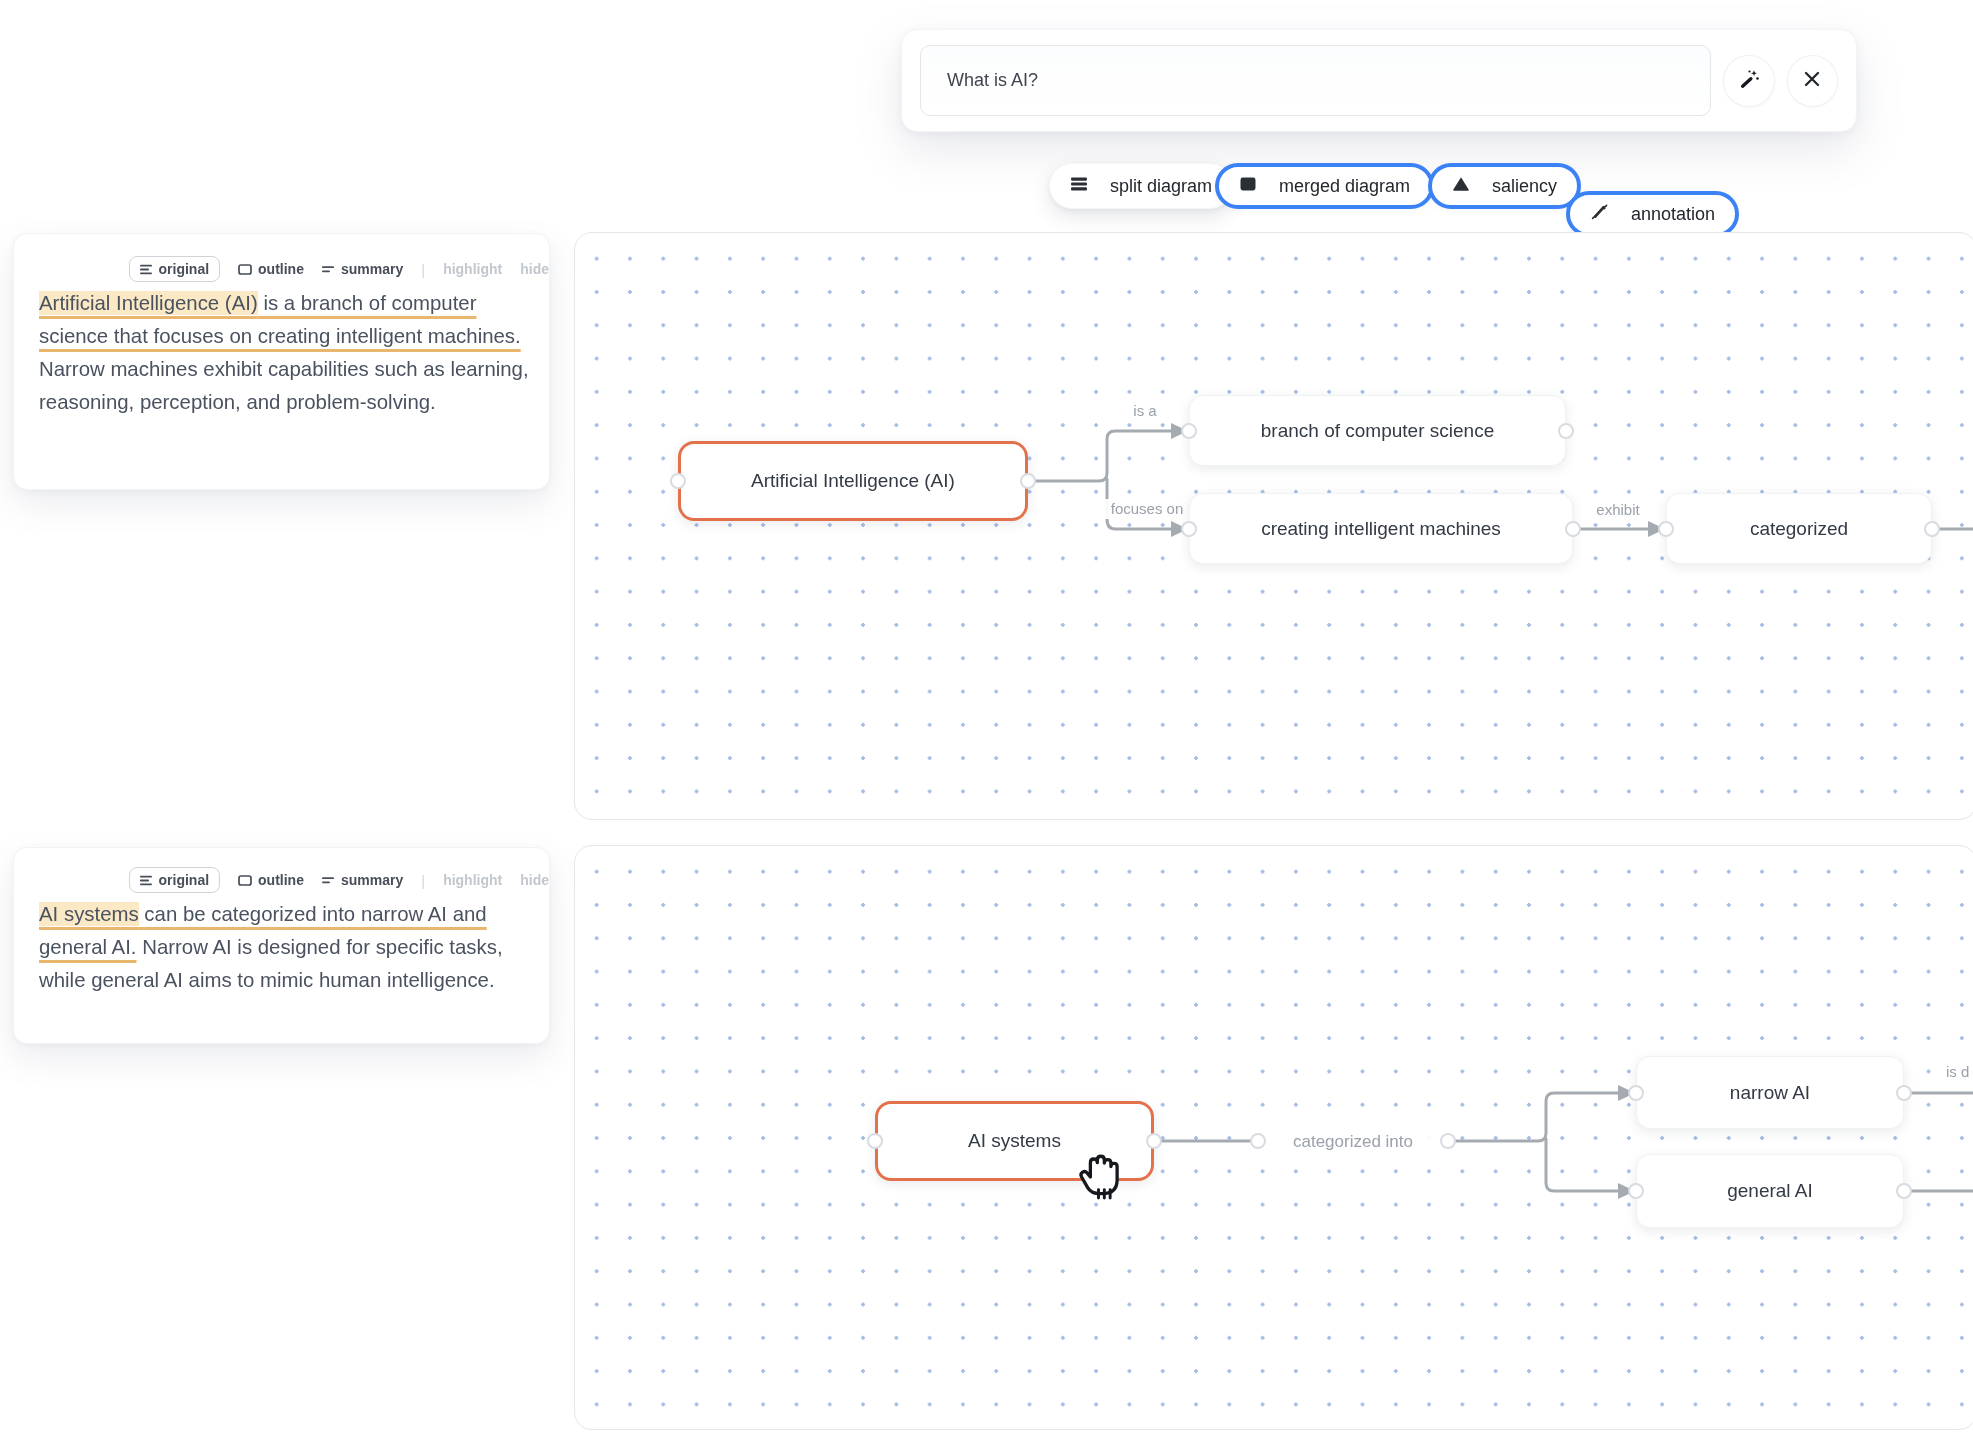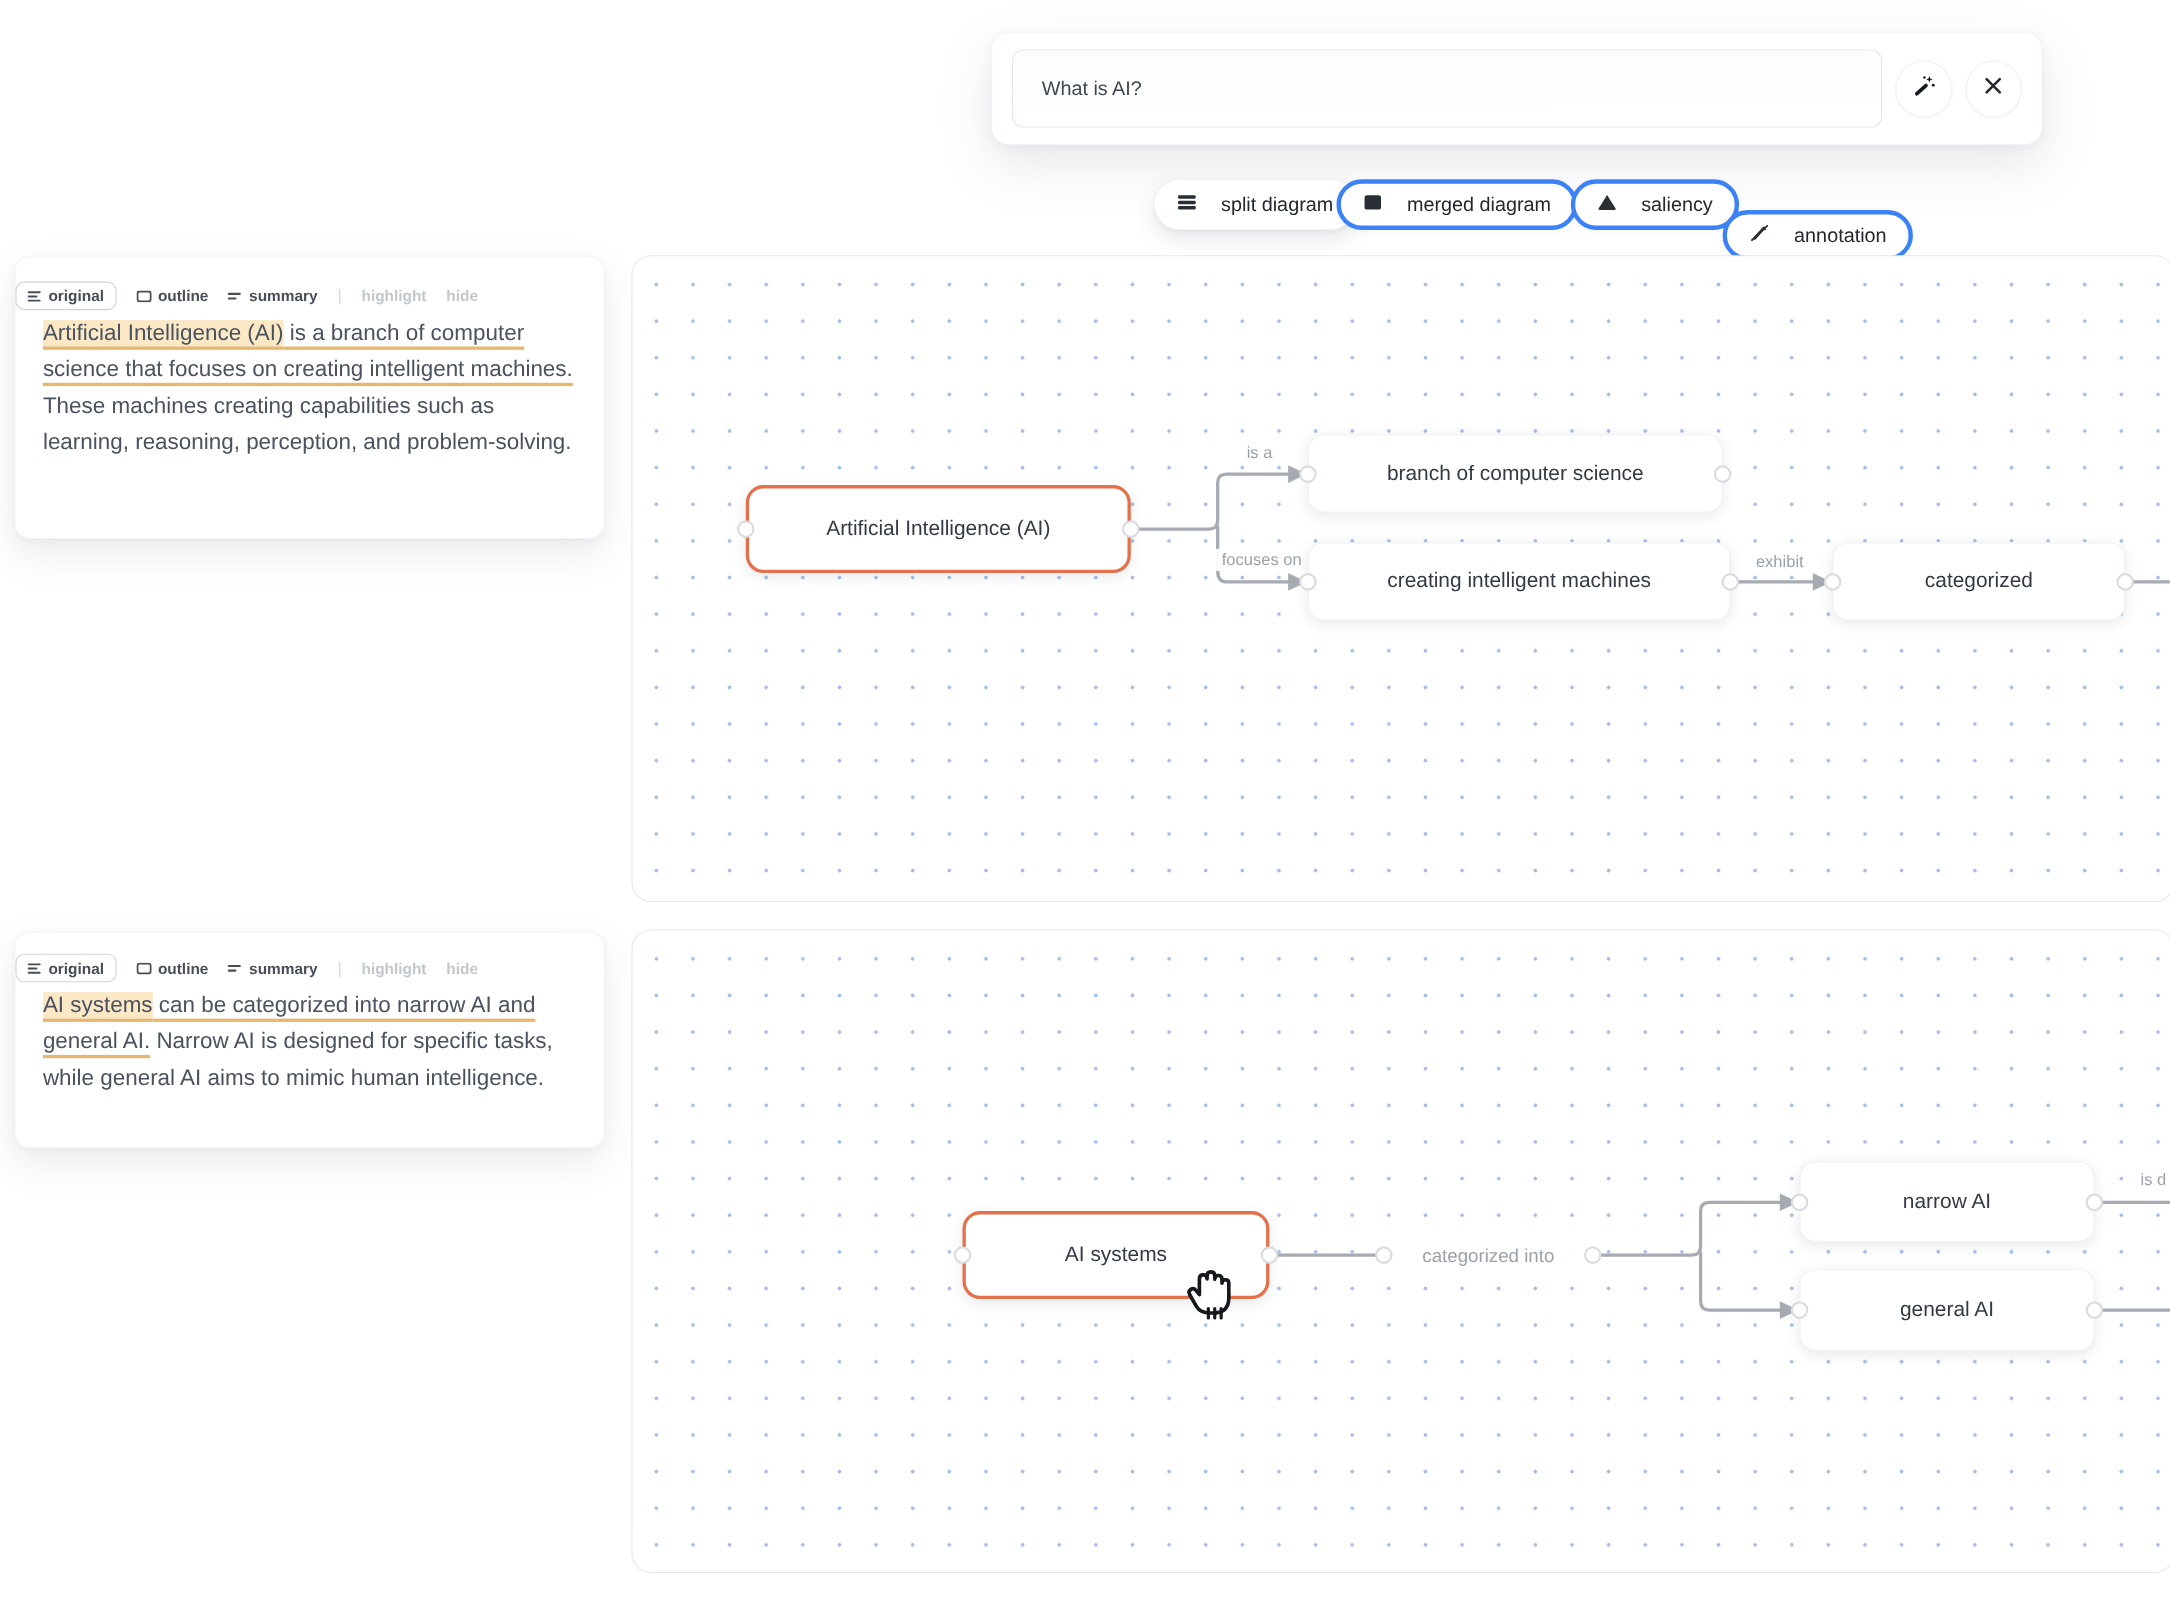--- a/index.html
+++ b/index.html
@@ -21,21 +21,21 @@
 
   
   .chip { position:absolute; top:163px; height:46px; border-radius:23px; background:#fff;
     display:flex; align-items:center; gap:22px; padding:0 20px; font-size:18px; color:#23272e; cursor:pointer; }
   .chip.active { border:1px solid #f4f5f7; box-shadow:0 8px 20px rgba(60,70,90,.13), 0 2px 5px rgba(60,70,90,.06); }
   .chip.plain  { border:4px solid #3b82f6; box-shadow:0 2px 6px rgba(60,70,90,.05); }
 
   
   .panel { position:absolute; left:13px; width:537px; background:#fff; border:1px solid #f2f3f5;
     border-radius:14px; box-shadow:0 14px 34px rgba(90,100,120,.12), 0 2px 6px rgba(90,100,120,.05); }
-  .tabs { position:absolute; left:0; right:0; display:flex; align-items:center; justify-content:flex-start;
+  .tabs { position:absolute; left:0; right:0; display:flex; align-items:center; justify-content:flex-end;
     gap:18px; font-size:14px; font-weight:700; color:#474e59; }
   .tab { display:flex; align-items:center; gap:6px; cursor:pointer; white-space:nowrap; }
   .tab.pill { border:1px solid #cfd4da; border-radius:8px; padding:4px 10px; background:#fff; }
   .tab.dim { color:#c2c7ce; font-weight:700; }
   .tab-sep { color:#d5d8dc; font-weight:400; font-size:15px; }
   .panel-body { position:absolute; left:25px; width:492px; font-size:20.4px; line-height:33px; color:#4a5260; }
   .annotated { text-decoration:underline; text-decoration-color:#e9b66d; text-decoration-thickness:2.5px; text-underline-offset:6px; }
   mark.hl { background:#fbe8c5; color:inherit; padding:1px 0; }
 
   
@@ -141,21 +141,21 @@
         <span>summary</span>
       </span>
       <span class="tab-sep">|</span>
       <span class="tab dim">
           <span>highlight</span>
         </span>
       <span class="tab dim">
           <span>hide</span>
         </span>
     </div>
-    <div class="panel-body" style="top:53px;"><span class="annotated"><mark class="hl">Artificial Intelligence (AI)</mark><span> is a branch of computer science that focuses on creating intelligent machines.</span></span><span> These machines creating capabilities such as learning, reasoning, perception, and problem-solving.</span></div>
+    <div class="panel-body" style="top:53px;"><span class="annotated"><mark class="hl">Artificial Intelligence (AI)</mark><span> is a branch of computer science that focuses on creating intelligent machines.</span></span><span> Narrow machines exhibit capabilities such as learning, reasoning, perception, and problem-solving.</span></div>
   </div>
 
   <div class="panel" style="top:847px; height:197px;">
     <div class="tabs" style="top:19px;">
       <span class="tab pill">
         <svg width="13" height="11" viewBox="0 0 13 11">
             <rect x="0" y="0.8" width="12" height="1.8" rx=".9" fill="#474e59"></rect>
             <rect x="0" y="4.6" width="9" height="1.8" rx=".9" fill="#474e59"></rect>
             <rect x="0" y="8.4" width="12" height="1.8" rx=".9" fill="#474e59"></rect>
           </svg>

